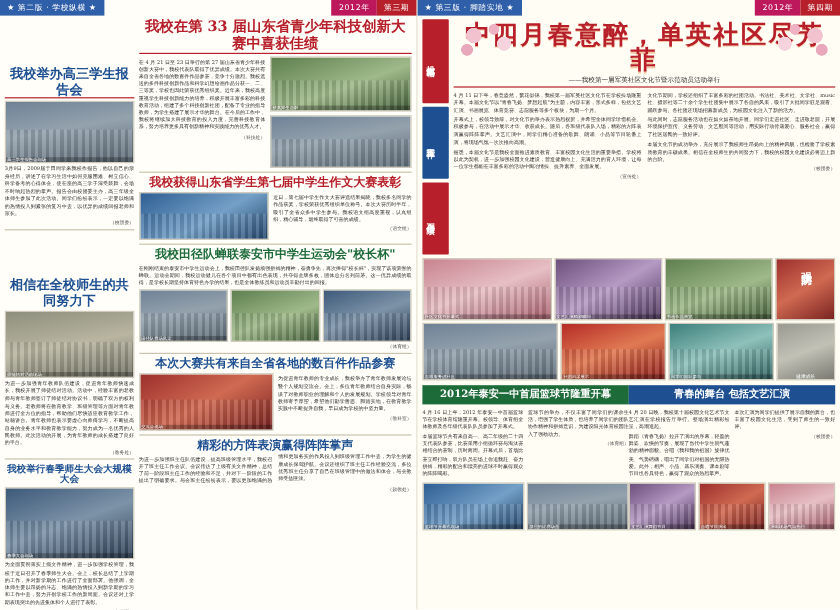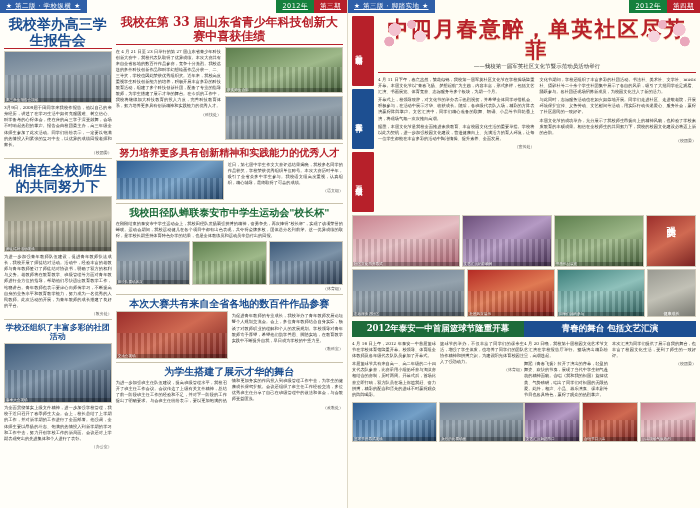--- a/index.html
+++ b/index.html
@@ -31,49 +31,48 @@
   .right-half { width: 352px; background: #fffdf4; }
 
   
   .runhead {
     height: 13px;
     display: flex;
     align-items: center;
     font-size: 6.5px;
     color: #ffffff;
     letter-spacing: .5px;
-    text-decoration: underline;
   }
   .runhead .seg {
     height: 13px;
     line-height: 13px;
     padding: 0 6px;
   }
   .rh-blue { background: #2f5fa8; }
-  .rh-dark { background: #15803d; }
+  .rh-dark { background: #be185d; }
   .rh-red  { background: #b7202a; }
   .rh-spacer { flex: 1; background: #e9e4d2; }
 
   
   .cols { display: flex; padding: 3px 4px 0 4px; gap: 4px; box-sizing: border-box; }
   .col { box-sizing: border-box; }
 
   
   .hl {
     font-family: "DejaVu Serif", "Liberation Serif", serif;
     font-weight: bold;
     text-align: center;
     line-height: 1.15;
     color: #17365d;
   }
   .hl-red { color: #b7202a; }
   .hl-green { color: #1e6b3a; }
   .hl-blue { color: #1d4f91; }
   .hl-s8 { font-size: 8px; }
-  .hl-s9 { font-size: 14px; }
+  .hl-s9 { font-size: 11px; margin-top: 40px; }
   .hl-s10 { font-size: 10px; }
   .hl-s12 { font-size: 12px; }
 
   
   .body-txt {
     font-size: 4.2px;
     line-height: 1.45;
     color: #2b2b2b;
     text-align: justify;
     word-break: break-all;
@@ -229,21 +228,21 @@
         <div class="hl hl-s9 hl-blue">相信在全校师生的共同努力下</div>
         <div class="photo ph-class" style="height:56px;margin-top:2px;">
           <div class="ph-figs"></div>
           <div class="ph-overlay">师徒结对活动现场</div>
         </div>
         <div class="body-txt">为进一步加强青年教师队伍建设，促进青年教师快速成长，我校开展了师徒结对活动。活动中，经验丰富的老教师与青年教师签订了师徒结对协议书，明确了双方的权利与义务。老教师将在教育教学、班级管理等方面对青年教师进行全方位的指导，帮助他们尽快适应教育教学工作，站稳讲台。青年教师也表示要虚心向师傅学习，不断提高自身的业务水平和教育教学能力，努力成为一名优秀的人民教师。此次活动的开展，为青年教师的成长搭建了良好的平台。</div>
         <div class="cap">（教务处）</div>
 
         <div class="rule"></div>
 
-        <div class="hl hl-s8 hl-blue">学校还组织了丰富多彩的社团活动</div>
+        <div class="hl hl-s8 hl-blue">我校举行春季师生大会大规模大会</div>
         <div class="photo ph-stage" style="height:60px;margin-top:2px;">
           <div class="ph-figs"></div>
           <div class="ph-overlay">春季大会现场</div>
         </div>
         <div class="body-txt">为全面贯彻落实上级文件精神，进一步加强学校管理，我校于近日召开了春季师生大会。会上，校长总结了上学期的工作，并对新学期的工作进行了全面部署。他强调，全体师生要以昂扬的斗志、饱满的热情投入到新学期的学习和工作中去，努力开创学校工作的新局面。会议还对上学期表现突出的先进集体和个人进行了表彰。</div>
         <div class="cap">（办公室）</div>
       </div>
 
       <div class="col" style="width:228px;">
 
@@ -261,21 +260,21 @@
               <div class="ph-overlay">获奖师生合影</div>
             </div>
             <div class="photo ph-crowd" style="height:44px;margin-top:3px;">
               <div class="ph-figs"></div>
             </div>
           </div>
         </div>
 
         <div class="rule"></div>
 
-        <div class="hl hl-s10 hl-red">努力培养更多具有创新精神和实践能力的优秀人才</div>
+        <div class="hl hl-s10 hl-red">我校获得山东省学生第七届中学生作文大赛表彰</div>
         <div style="display:flex;gap:4px;margin-top:2px;">
           <div style="width:108px;">
             <div class="photo ph-blue" style="height:40px;">
               <div class="ph-figs"></div>
             </div>
           </div>
           <div style="flex:1;">
             <div class="body-txt">近日，第七届中学生作文大赛评选结果揭晓，我校多名同学的作品获奖，学校荣获优秀组织单位称号。本次大赛历时半年，吸引了全省众多中学生参与。我校语文组高度重视，认真组织，精心辅导，最终取得了可喜的成绩。</div>
             <div class="cap">（语文组）</div>
           </div>
@@ -310,21 +309,21 @@
             </div>
           </div>
           <div style="flex:1;">
             <div class="body-txt">为促进青年教师的专业成长，我校举办了青年教师发展论坛暨个人规划交流会。会上，多位青年教师结合自身实际，畅谈了对教师职业的理解和个人的发展规划。学校领导对青年教师寄予厚望，希望他们勤学善思、脚踏实地，在教育教学实践中不断提升自我，早日成为学校的中坚力量。</div>
             <div class="cap">（教科室）</div>
           </div>
         </div>
 
         <div class="rule"></div>
 
-        <div class="hl hl-s10 hl-blue">为学生搭建了展示才华的舞台</div>
+        <div class="hl hl-s10 hl-blue">精彩的方阵表演赢得阵阵掌声</div>
         <div style="column-count:2;column-gap:5px;">
           <div class="body-txt">为进一步加强班主任队伍建设，提高班级管理水平，我校召开了班主任工作会议。会议传达了上级有关文件精神，总结了前一阶段班主任工作的经验和不足，并对下一阶段的工作提出了明确要求。与会班主任纷纷表示，要以更加饱满的热情和更加务实的作风投入到班级管理工作中去，为学生的健康成长保驾护航。会议还组织了班主任工作经验交流，多位优秀班主任分享了自己在班级管理中的做法和体会，与会教师受益匪浅。</div>
         </div>
         <div class="cap">（政教处）</div>
       </div>
     </div>
   </div>
 
   <div class="spread-half right-half">
 

